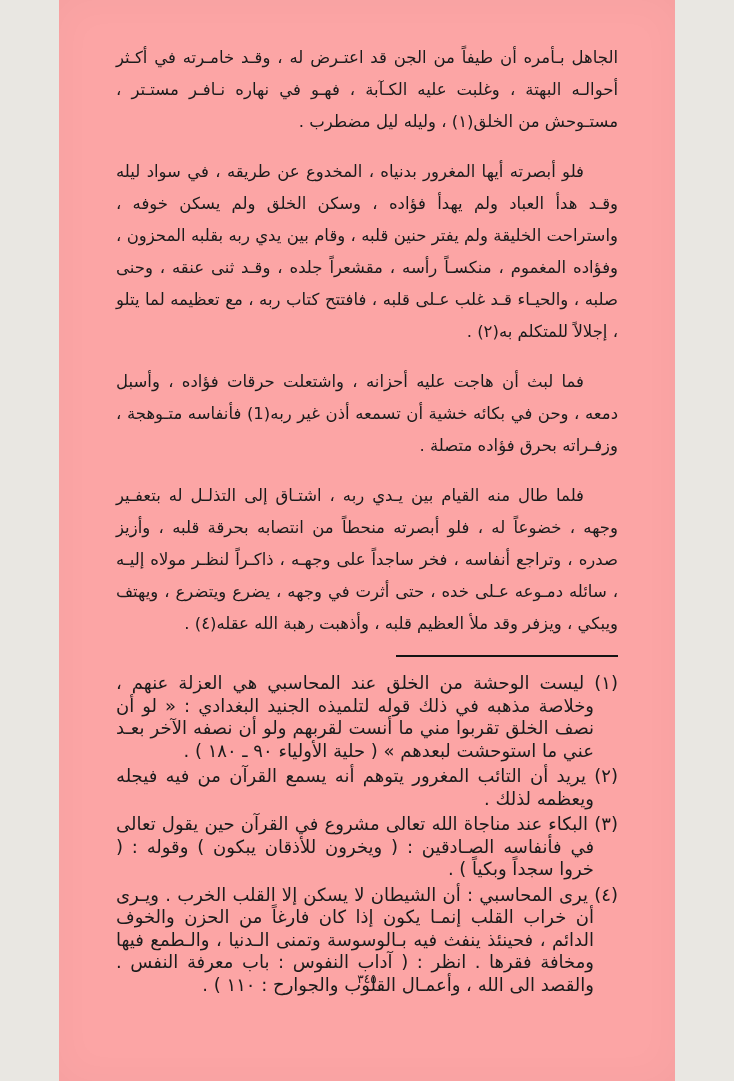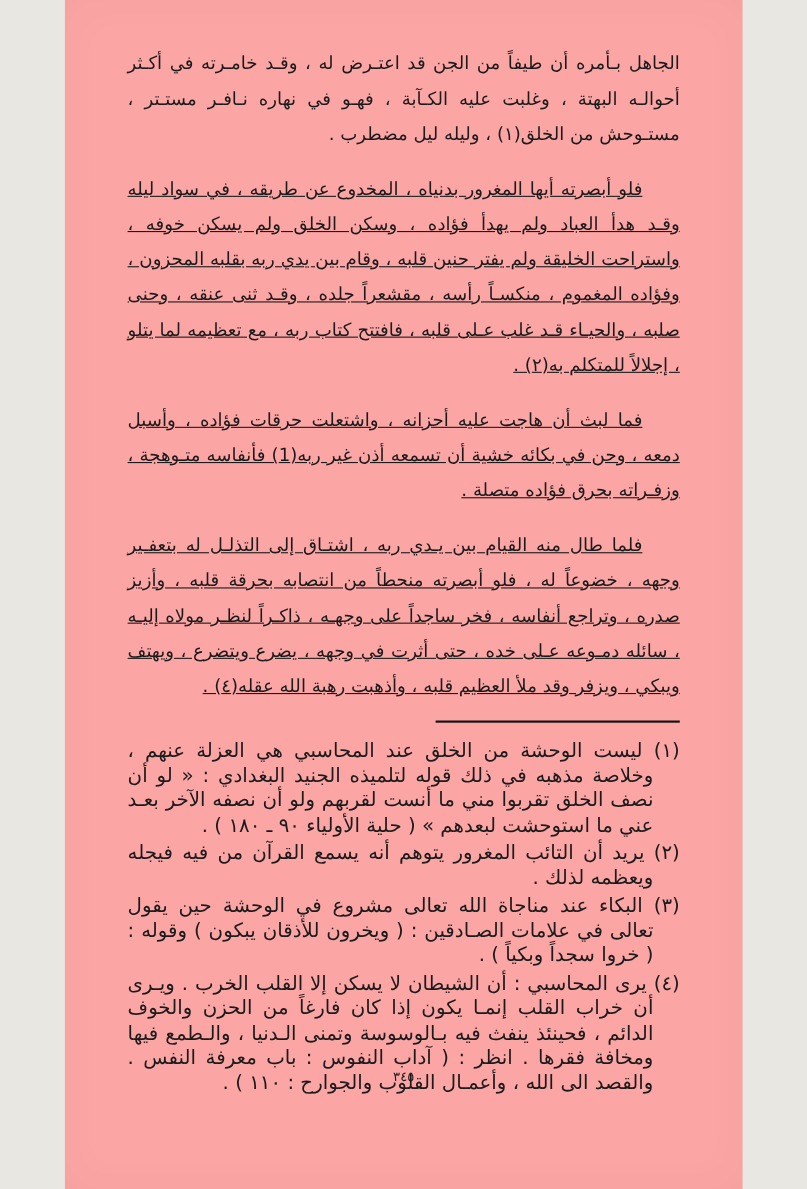--- a/index.html
+++ b/index.html
@@ -27,21 +27,20 @@
     font-size: 16.5px;
     line-height: 32px;
     text-align: justify;
     text-justify: inter-word;
   }
   .para {
     margin: 0 0 18px 0;
   }
   .para.indent {
     text-indent: 34px;
-    text-decoration: underline;
   }
   .footnote-rule {
     position: absolute;
     top: 655px;
     right: 57px;
     width: 222px;
     height: 2px;
     background: #141414;
   }
   .footnotes {
@@ -83,19 +82,19 @@
     <p class="para indent">فلو أبصرته أيها المغرور بدنياه ، المخدوع عن طريقه ، في سواد ليله وقـد هدأ العباد ولم يهدأ فؤاده ، وسكن الخلق ولم يسكن خوفه ، واستراحت الخليقة ولم يفتر حنين قلبه ، وقام بين يدي ربه بقلبه المحزون ، وفؤاده المغموم ، منكسـاً رأسه ، مقشعراً جلده ، وقـد ثنى عنقه ، وحنى صلبه ، والحيـاء قـد غلب عـلى قلبه ، فافتتح كتاب ربه ، مع تعظيمه لما يتلو ، إجلالاً للمتكلم به(٢) .</p>
     <p class="para indent">فما لبث أن هاجت عليه أحزانه ، واشتعلت حرقات فؤاده ، وأسبل دمعه ، وحن في بكائه خشية أن تسمعه أذن غير ربه(1) فأنفاسه متـوهجة ، وزفـراته بحرق فؤاده متصلة .</p>
     <p class="para indent">فلما طال منه القيام بين يـدي ربه ، اشتـاق إلى التذلـل له بتعفـير وجهه ، خضوعاً له ، فلو أبصرته منحطاً من انتصابه بحرقة قلبه ، وأزيز صدره ، وتراجع أنفاسه ، فخر ساجداً على وجهـه ، ذاكـراً لنظـر مولاه إليـه ، سائله دمـوعه عـلى خده ، حتى أثرت في وجهه ، يضرع ويتضرع ، ويهتف ويبكي ، ويزفر وقد ملأ العظيم قلبه ، وأذهبت رهبة الله عقله(٤) .</p>
   </main>
 
   <div class="footnote-rule"></div>
 
   <section class="footnotes">
     <p class="footnote"><span class="fn-marker">(١)</span> <span class="fn-text">ليست الوحشة من الخلق عند المحاسبي هي العزلة عنهم ، وخلاصة مذهبه في ذلك قوله لتلميذه الجنيد البغدادي : « لو أن نصف الخلق تقربوا مني ما أنست لقربهم ولو أن نصفه الآخر بعـد عني ما استوحشت لبعدهم » ( حلية الأولياء ٩٠ ـ ١٨٠ ) .</span></p>
     <p class="footnote"><span class="fn-marker">(٢)</span> <span class="fn-text">يريد أن التائب المغرور يتوهم أنه يسمع القرآن من فيه فيجله ويعظمه لذلك .</span></p>
-    <p class="footnote"><span class="fn-marker">(٣)</span> <span class="fn-text">البكاء عند مناجاة الله تعالى مشروع في الوحشة حين يقول تعالى في علامات الصـادقين : ( ويخرون للأذقان يبكون ) وقوله : ( خروا سجداً وبكياً ) .</span></p>
+    <p class="footnote"><span class="fn-marker">(٣)</span> <span class="fn-text">البكاء عند مناجاة الله تعالى مشروع في القرآن حين يقول تعالى في فأنفاسه الصـادقين : ( ويخرون للأذقان يبكون ) وقوله : ( خروا سجداً وبكياً ) .</span></p>
     <p class="footnote"><span class="fn-marker">(٤)</span> <span class="fn-text">يرى المحاسبي : أن الشيطان لا يسكن إلا القلب الخرب . ويـرى أن خراب القلب إنمـا يكون إذا كان فارغاً من الحزن والخوف الدائم ، فحينئذ ينفث فيه بـالوسوسة وتمنى الـدنيا ، والـطمع فيها ومخافة فقرها . انظر : ( آداب النفوس : باب معرفة النفس . والقصد الى الله ، وأعمـال القلوب والجوارح : ١١٠ ) .</span></p>
   </section>
 
   <div class="page-number">٣٤٥</div>
 
 </div>
 
 </body></html>

